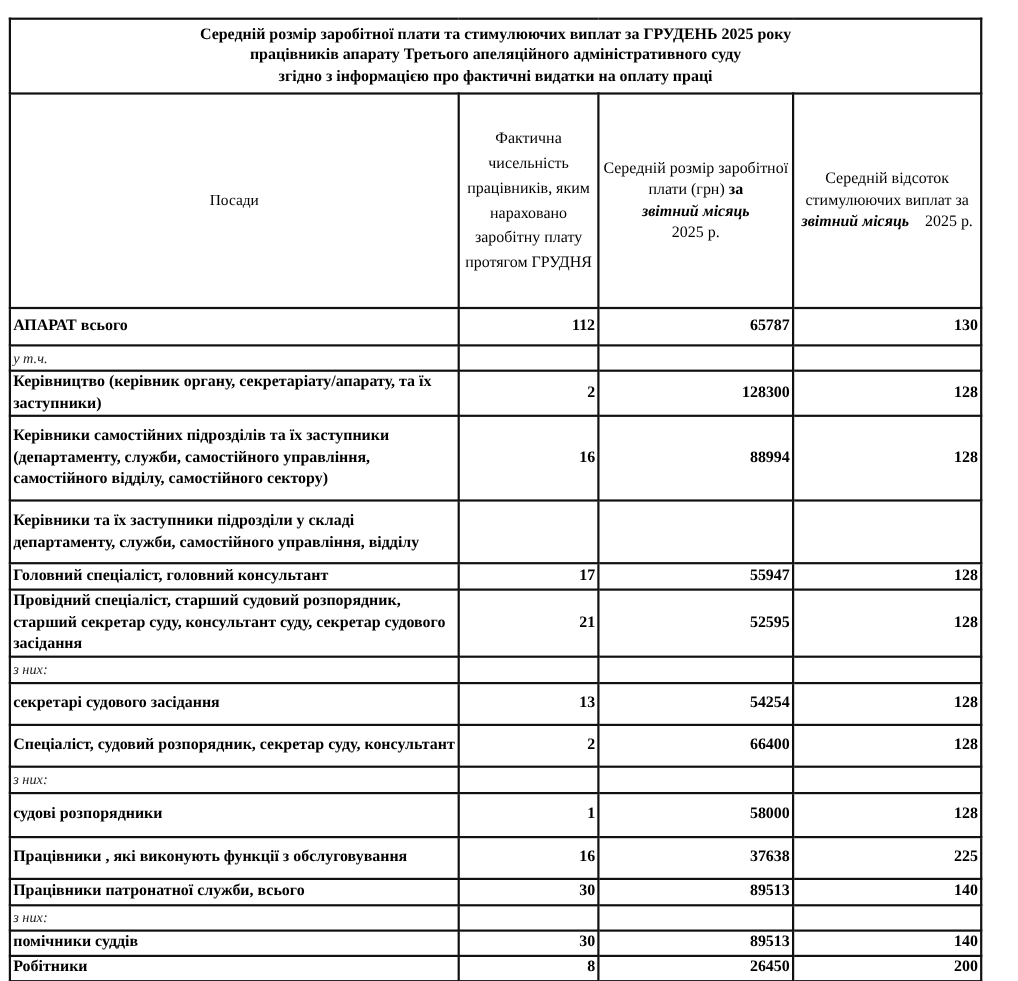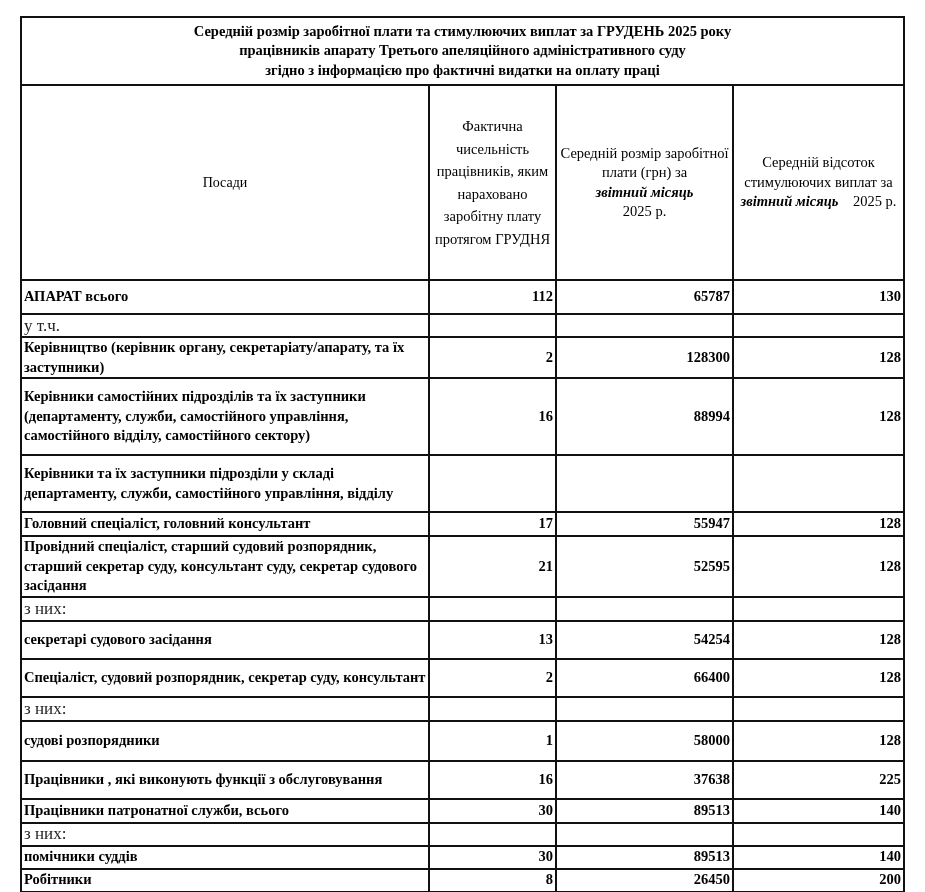--- a/index.html
+++ b/index.html
@@ -1,34 +1,34 @@
 <!DOCTYPE html>
 <html><head>
 <meta charset="utf-8">
 <style>
   html, body { margin: 0; padding: 0; background: #ffffff; }
   body { width: 925px; height: 892px; position: relative; overflow: hidden;
          font-family: "Liberation Serif", "DejaVu Serif", serif; color: #000; }
   table.report {
-    position: absolute; left: 20px; top: 16px; width: 883px;
+    position: absolute; left: 8px; top: 16px; width: 883px;
     border-collapse: collapse; table-layout: fixed;
   }
   table.report td, table.report th {
     border: 2px solid #111; padding: 0 2px; vertical-align: middle;
     font-size: 14.5px; line-height: 19.5px;
   }
   .title-cell { text-align: center; font-weight: bold; font-size: 14px; line-height: 19px; padding: 4px 0; height: 66px; }
   .title-cell div { margin: 0; }
   .head-row th { font-weight: normal; text-align: center; height: 193px; font-size: 14px; line-height: 22px; }
   .head-row th.col-pos { font-size: 14px; }
   .head-row th.narrow { line-height: 22.5px; padding: 0 1px; }
   .bi { font-weight: bold; font-style: italic; }
-  .b { font-weight: normal; }
+  .b { font-weight: bold; }
   td.label { text-align: left; font-weight: bold; padding-left: 3px; }
-  td.label.note { font-weight: normal; font-size: 17px; color: #222; }
+  td.label.note { font-weight: normal; font-style: italic; font-size: 13px; color: #222; }
   td.num { text-align: right; font-weight: bold; font-size: 17px; }
 </style>
 </head>
 <body>
 
 <table class="report">
   <colgroup>
     <col style="width:408px">
     <col style="width:127px">
     <col style="width:177px">

